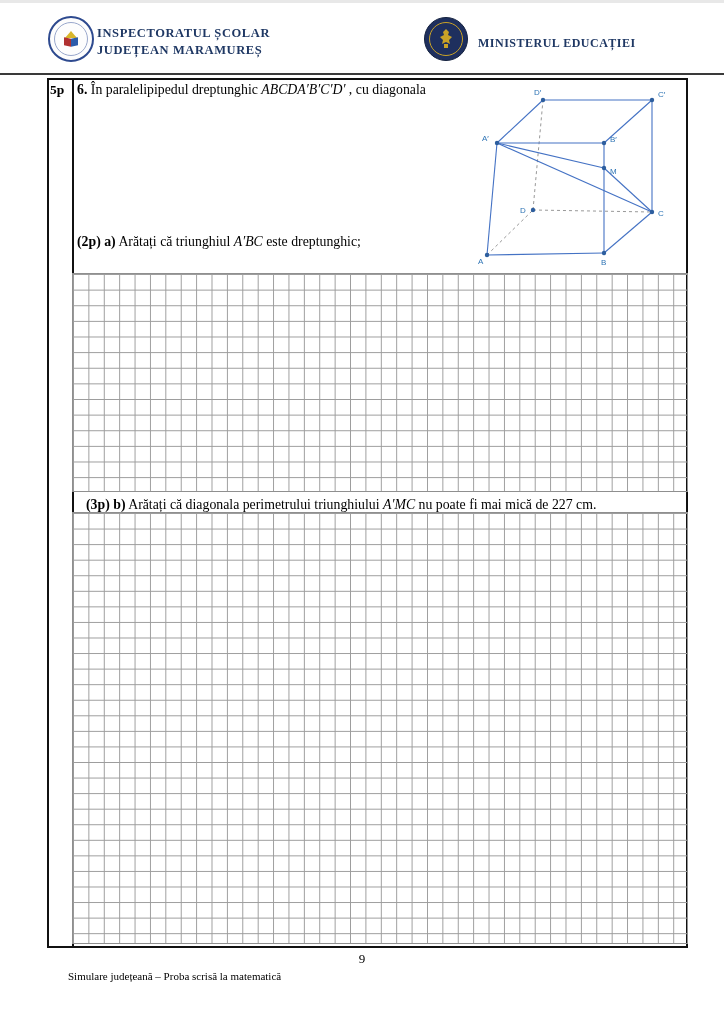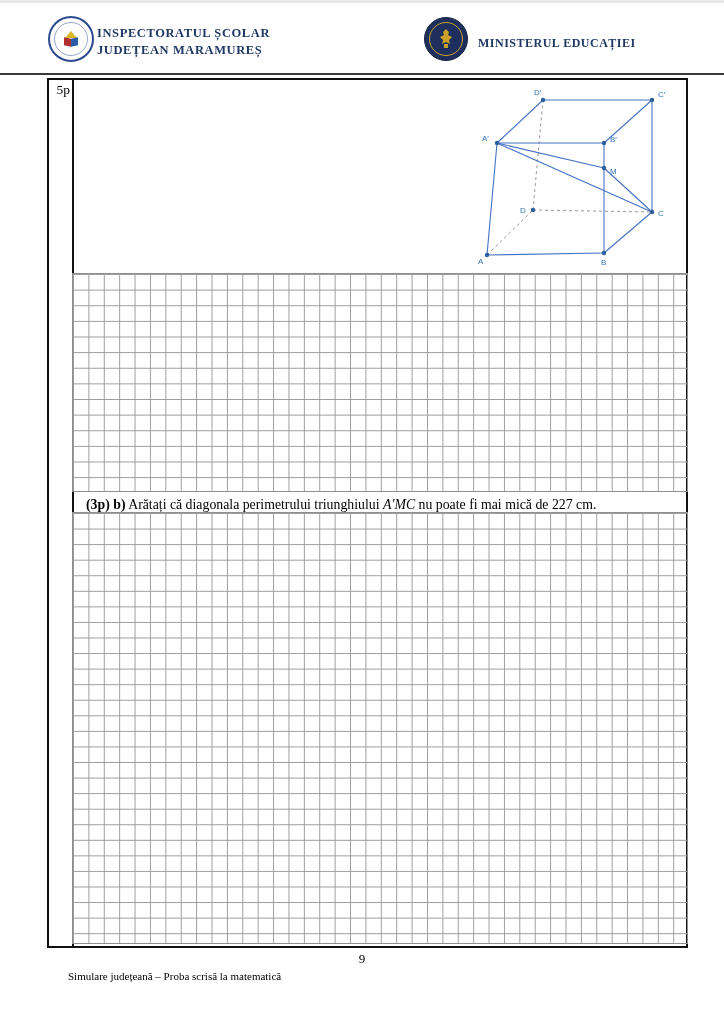--- a/index.html
+++ b/index.html
@@ -66,21 +66,21 @@
   .main-box {
     position:absolute; left:47px; top:75px; width:641px; height:870px;
     border:2px solid #111; background:#fff;
   }
   .points-divider {
     position:absolute; left:72px; top:75px; width:2px; height:870px;
     background:#111;
   }
   .points-label {
     position:absolute; left:50px; top:79px; width:20px;
-    font-weight:normal; font-size:13.5px; text-align:right;
+    font-weight:bold; font-size:13.5px; text-align:left;
   }
 
   
   .stmt { position:absolute; left:77px; top:78px; width:395px;
     font-size:13.8px; line-height:17.5px; }
   .stmt .bold { font-weight:bold; }
   .math { font-style:italic; }
   .part-a { position:absolute; left:77px; top:231px; width:560px; font-size:13.8px; }
   .part-b { position:absolute; left:86px; top:494px; width:600px; font-size:13.8px; }
   .part-label { font-weight:bold; }
@@ -138,22 +138,26 @@
   </div>
   <div class="hdr-right-text">MINISTERUL EDUCAȚIEI</div>
 
   <div class="hdr-rule"></div>
 
   <div class="main-box"></div>
   <div class="points-divider"></div>
   <div class="points-label">5p</div>
 
   <div class="stmt">
-  </div>
-
+    <div><span class="bold">6.</span><span> În paralelipipedul dreptunghic </span><span class="math">ABCDA′B′C′D′</span><span> , cu diagonala</span></div>
+  </div>
+
+  <div class="part-a">
+    <span class="part-label">(2p) a)</span><span> Arătați că triunghiul </span><span class="math">A′BC</span><span> este dreptunghic;</span>
+  </div>
 
   <div class="figure-wrap">
     <svg width="212" height="186" viewBox="0 0 212 186">
 
       <g stroke="#999999" stroke-width="1" stroke-dasharray="3,3" fill="none">
         <line x1="10" y1="172" x2="56" y2="127"></line>
         <line x1="56" y1="127" x2="175" y2="129"></line>
         <line x1="56" y1="127" x2="66" y2="17"></line>
       </g>
 

